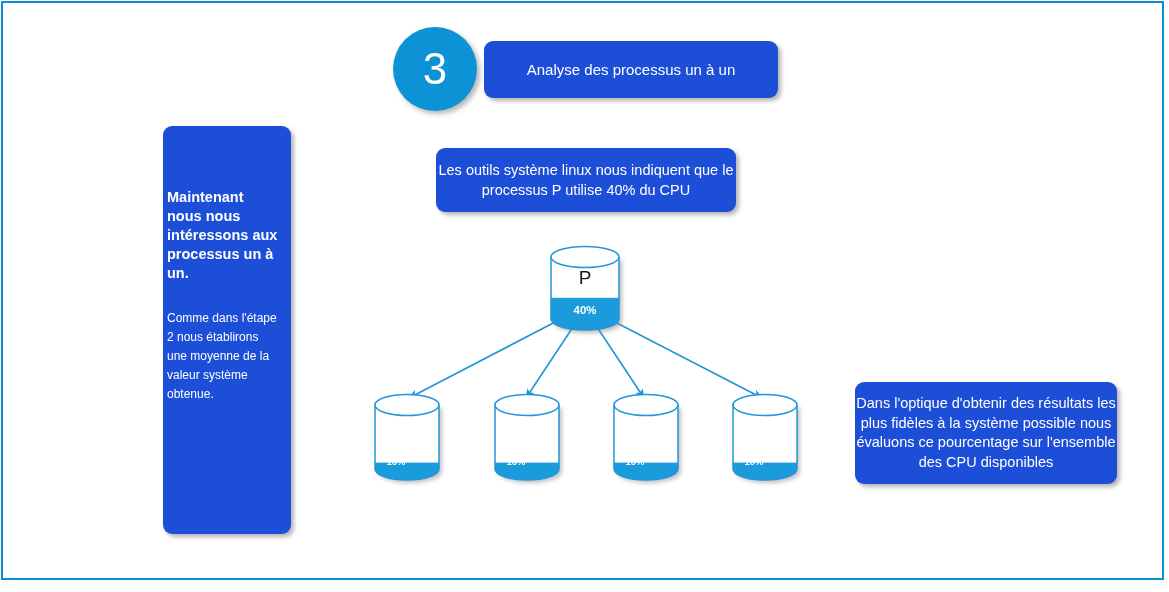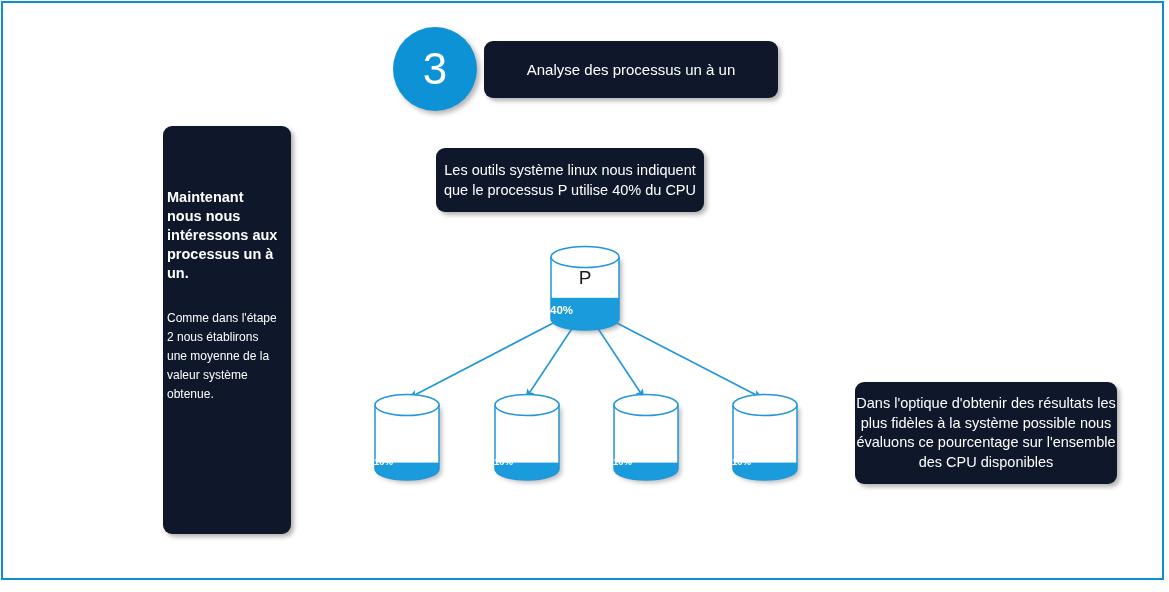--- a/index.html
+++ b/index.html
@@ -30,21 +30,21 @@
     width: 1163px;
     height: 579px;
     border: 2px solid #0d8ed4;
     box-sizing: border-box;
     pointer-events: none;
   }
 
   
   .callout {
     position: absolute;
-    background: #0f172a;
+    background: #1d4ed8;
     color: #ffffff;
     border-radius: 9px;
     box-shadow: 3px 3px 4px rgba(120,120,120,0.55);
     display: flex;
     align-items: center;
     justify-content: center;
     text-align: center;
     box-sizing: border-box;
   }
   .callout .txt { display: block; width: 100%; }
@@ -102,21 +102,21 @@
     display: block;
     font-size: 12px;
     line-height: 19px;
     font-weight: normal;
   }
 
   
   #top-note {
     left: 436px;
     top: 148px;
-    width: 268px;
+    width: 300px;
     height: 64px;
     font-size: 14.5px;
     line-height: 20px;
   }
 
   
   #right-note {
     left: 855px;
     top: 382px;
     width: 262px;
@@ -127,20 +127,21 @@
 
   
   .cyl {
     position: absolute;
   }
   .cyl svg { display: block; overflow: visible; }
   .cyl .cap-label {
     position: absolute;
     left: 0;
     width: 100%;
+    text-align: center;
     color: #ffffff;
     font-weight: bold;
     pointer-events: none;
   }
   .cyl .name-label {
     position: absolute;
     left: 0;
     width: 100%;
     text-align: center;
     color: #1a1a1a;

